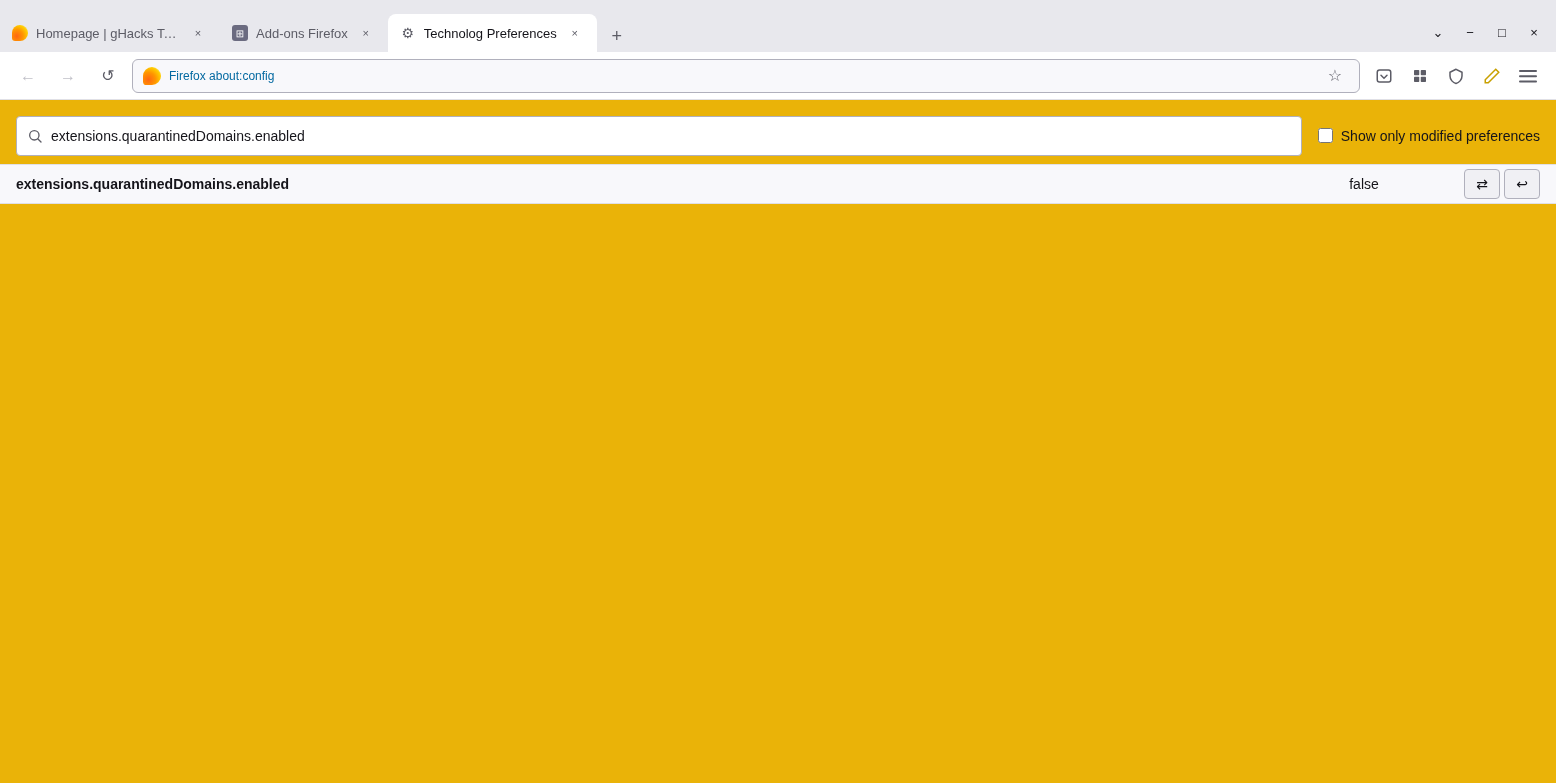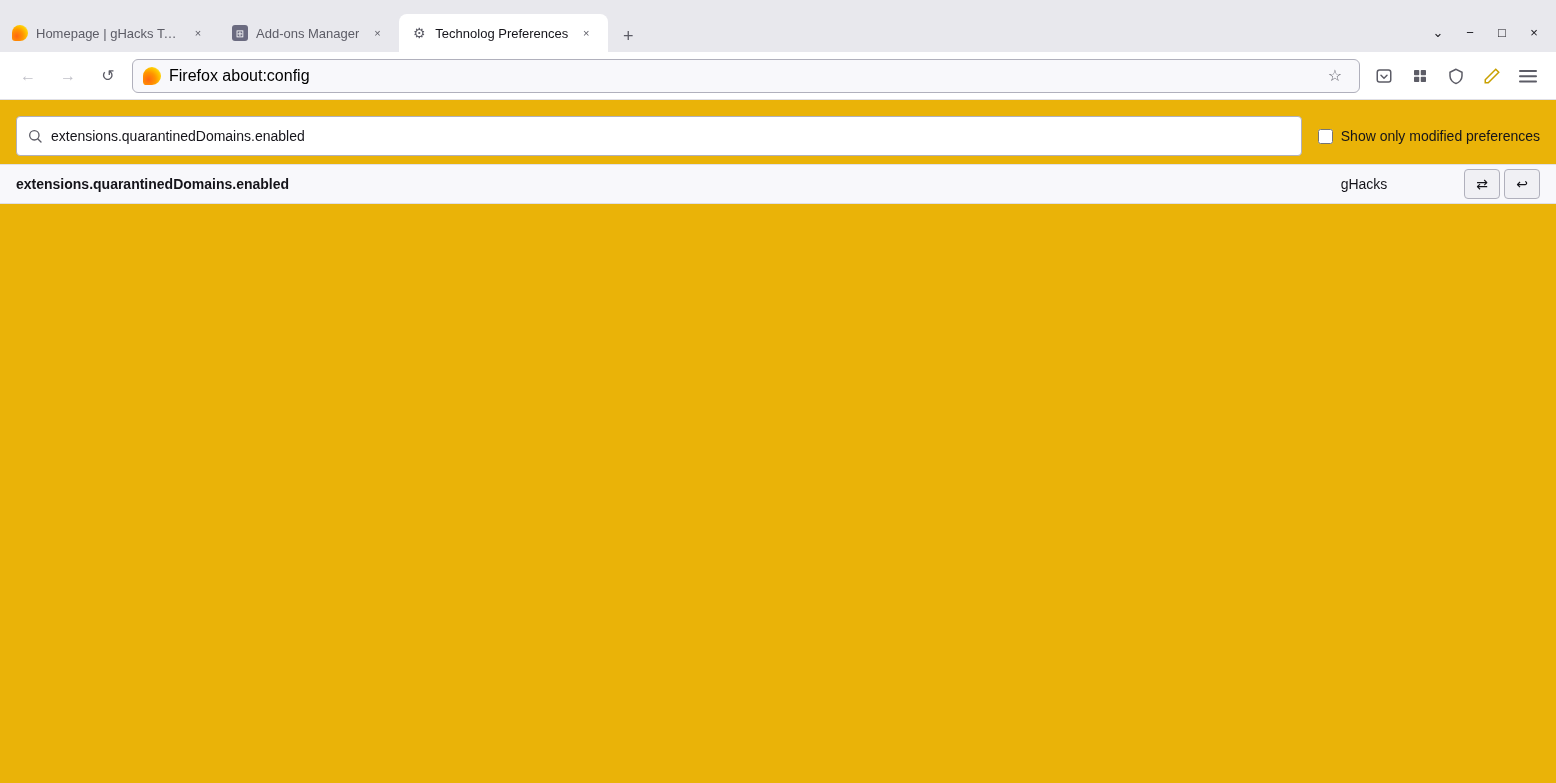--- a/index.html
+++ b/index.html
@@ -121,22 +121,22 @@
       border: 1px solid #b0b0bc;
       border-radius: 6px;
       display: flex;
       align-items: center;
       padding: 0 10px;
       gap: 8px;
       background: #f8f8fb;
     }
 
     .address-text {
-      font-size: 16px;
-      color: #000000;
+      font-size: 12px;
+      color: #0369a1;
     }
 
     .star-btn {
       margin-left: auto;
       width: 28px;
       height: 28px;
       display: flex;
       align-items: center;
       justify-content: center;
       cursor: pointer;
@@ -191,21 +191,21 @@
     .search-input-wrapper input {
       border: none;
       outline: none;
       flex: 1;
       font-size: 14px;
       color: #15141a;
     }
 
     .modified-pref {
       display: flex;
-      align-items: flex-end;
+      align-items: flex-start;
       gap: 8px;
       white-space: nowrap;
       font-size: 14px;
       color: #15141a;
       cursor: pointer;
     }
 
     .modified-pref input[type="checkbox"] {
       width: 15px;
       height: 15px;
@@ -303,21 +303,21 @@
 <div class="tab-bar">
 
   <div class="tab">
     <div class="tab-icon-flame"></div>
     <span class="tab-label">Homepage | gHacks Technolog...</span>
     <div class="close-btn">×</div>
   </div>
 
   <div class="tab">
     <div class="tab-icon-puzzle">⊞</div>
-    <span class="tab-label">Add-ons Manager</span>
+    <span class="tab-label">Add-ons Firefox</span>
     <div class="close-btn">×</div>
   </div>
 
   <div class="tab active">
     <div class="tab-icon-gear">⚙</div>
     <span class="tab-label">Technolog Preferences</span>
     <div class="close-btn">×</div>
   </div>
 
   <div class="new-tab-btn">+</div>
@@ -391,21 +391,21 @@
 
     <label class="modified-pref">
       <input type="checkbox" style="">
       <span>Show only modified preferences</span>
     </label>
   </div>
 
   <div>
     <div class="result-row">
       <span class="result-name">extensions.quarantinedDomains.enabled</span>
-      <span class="result-value">gHacks</span>
+      <span class="result-value">false</span>
       <div class="result-actions">
         <button class="action-btn">
           <span>⇄</span>
         </button>
         <button class="action-btn">
           <span>↩</span>
         </button>
       </div>
     </div>
   </div>

